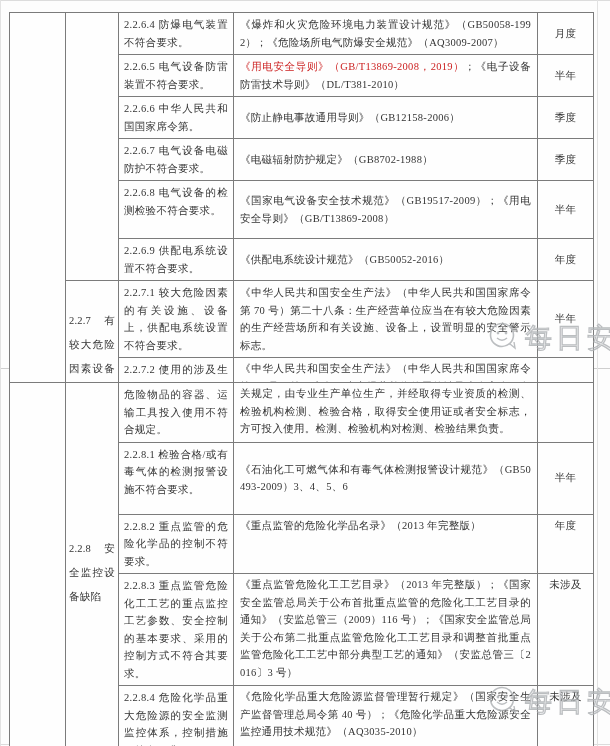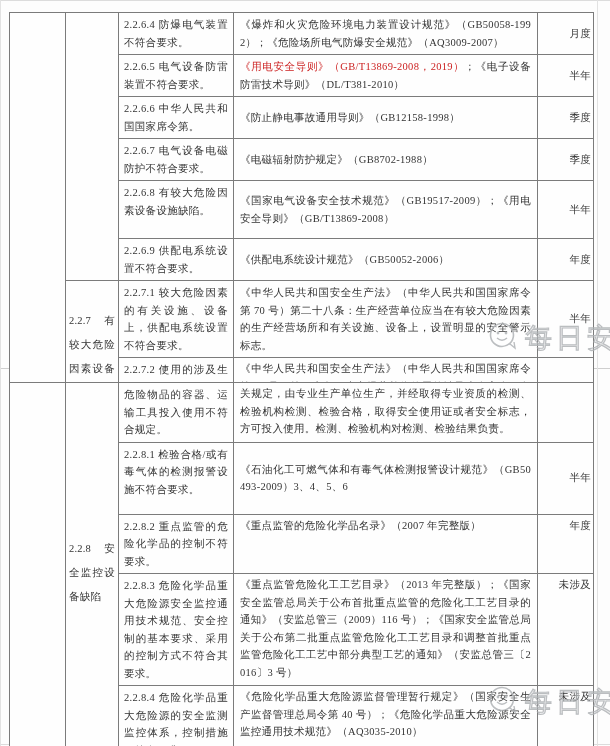--- a/index.html
+++ b/index.html
@@ -29,21 +29,21 @@
     color:#333;
     vertical-align:middle;
     word-break:break-all;
   }
   td.cA{padding:0;}
   td.cB{
     padding:16px 3px;text-align:justify;line-height:24px;letter-spacing:0.2px;
   }
   td.cC{vertical-align:top;text-align:justify;padding:3px 5px;}
   td.cD{text-align:justify;}
-  td.cE{text-align:right;padding:2px 2px;font-family:Liberation Serif, serif;}
+  td.cE{text-align:center;padding:2px 2px;font-family:Liberation Serif, serif;}
   .va-top{vertical-align:top !important;}
   .red{color:#cc2222;}
 
   
   .wm{
     position:absolute;display:flex;align-items:center;gap:3px;
     z-index:5;pointer-events:none;opacity:0.85;white-space:nowrap;
   }
   .wm-text{
     font-size:27px;letter-spacing:4px;
@@ -79,36 +79,36 @@
     <td class="cD">《爆炸和火灾危险环境电力装置设计规范》（GB50058-1992）；《危险场所电气防爆安全规范》（AQ3009-2007）</td>
     <td class="cE">月度</td>
   </tr>
   <tr style="height:35px">
     <td class="cC">2.2.6.5 电气设备防雷装置不符合要求。</td>
     <td class="cD"><span class="red">《用电安全导则》（GB/T13869-2008，2019）</span><span>；《电子设备防雷技术导则》（DL/T381-2010）</span></td>
     <td class="cE">半年</td>
   </tr>
   <tr style="height:33px">
     <td class="cC">2.2.6.6 中华人民共和国国家席令第。</td>
-    <td class="cD">《防止静电事故通用导则》（GB12158-1998）</td>
+    <td class="cD">《防止静电事故通用导则》（GB12158-2006）</td>
     <td class="cE">季度</td>
   </tr>
   <tr style="height:37px">
     <td class="cC">2.2.6.7 电气设备电磁防护不符合要求。</td>
     <td class="cD">《电磁辐射防护规定》（GB8702-1988）</td>
     <td class="cE">季度</td>
   </tr>
   <tr style="height:58px">
-    <td class="cC">2.2.6.8 有较大危险因素设备设施缺陷。</td>
+    <td class="cC">2.2.6.8 电气设备的检测检验不符合要求。</td>
     <td class="cD">《国家电气设备安全技术规范》（GB19517-2009）；《用电安全导则》（GB/T13869-2008）</td>
     <td class="cE">半年</td>
   </tr>
   <tr style="height:42px">
     <td class="cC">2.2.6.9 供配电系统设置不符合要求。</td>
-    <td class="cD">《供配电系统设计规范》（GB50052-2006）</td>
+    <td class="cD">《供配电系统设计规范》（GB50052-2016）</td>
     <td class="cE">年度</td>
   </tr>
   <tr style="height:68px">
     <td class="cB" rowspan="2">2.2.7 有较大危险因素设备设施缺陷</td>
     <td class="cC">2.2.7.1 较大危险因素的有关设施、设备上，供配电系统设置不符合要求。</td>
     <td class="cD">《中华人民共和国安全生产法》（中华人民共和国国家席令第 70 号）第二十八条：生产经营单位应当在有较大危险因素的生产经营场所和有关设施、设备上，设置明显的安全警示标志。</td>
     <td class="cE">半年</td>
   </tr>
   <tr style="height:47px">
     <td class="cC">2.2.7.2 使用的涉及生命安全、危险性较大的特种设备，以及</td>
@@ -134,25 +134,25 @@
     <td class="cD va-top">关规定，由专业生产单位生产，并经取得专业资质的检测、检验机构检测、检验合格，取得安全使用证或者安全标志，方可投入使用。检测、检验机构对检测、检验结果负责。</td>
     <td class="cE"></td>
   </tr>
   <tr style="height:72px">
     <td class="cC">2.2.8.1 检验合格/或有毒气体的检测报警设施不符合要求。</td>
     <td class="cD">《石油化工可燃气体和有毒气体检测报警设计规范》（GB50493-2009）3、4、5、6</td>
     <td class="cE">半年</td>
   </tr>
   <tr style="height:49px">
     <td class="cC">2.2.8.2 重点监管的危险化学品的控制不符要求。</td>
-    <td class="cD va-top">《重点监管的危险化学品名录》（2007 年完整版）</td>
+    <td class="cD va-top">《重点监管的危险化学品名录》（2013 年完整版）</td>
     <td class="cE va-top">年度</td>
   </tr>
   <tr style="height:110px">
-    <td class="cC">2.2.8.3 危险化学品重大危险源安全监控通用技术规范、安全控制的基本要求、采用的控制方式不符合其要求。</td>
+    <td class="cC">2.2.8.3 重点监管危险化工工艺的重点监控工艺参数、安全控制的基本要求、采用的控制方式不符合其要求。</td>
     <td class="cD va-top">《重点监管危险化工工艺目录》（2013 年完整版）；《国家安全监管总局关于公布首批重点监管的危险化工工艺目录的通知》（安监总管三（2009）116 号）；《国家安全监管总局关于公布第二批重点监管危险化工工艺目录和调整首批重点监管危险化工工艺中部分典型工艺的通知》（安监总管三〔2016〕3 号）</td>
     <td class="cE va-top">未涉及</td>
   </tr>
   <tr style="height:73px">
     <td class="cC">2.2.8.4 危险化学品重大危险源的安全监测监控体系，控制措施不符合要求。</td>
     <td class="cD va-top">《危险化学品重大危险源监督管理暂行规定》（国家安全生产监督管理总局令第 40 号）；《危险化学品重大危险源安全监控通用技术规范》（AQ3035-2010）</td>
     <td class="cE va-top">未涉及</td>
   </tr>
 </tbody>
   </table>

